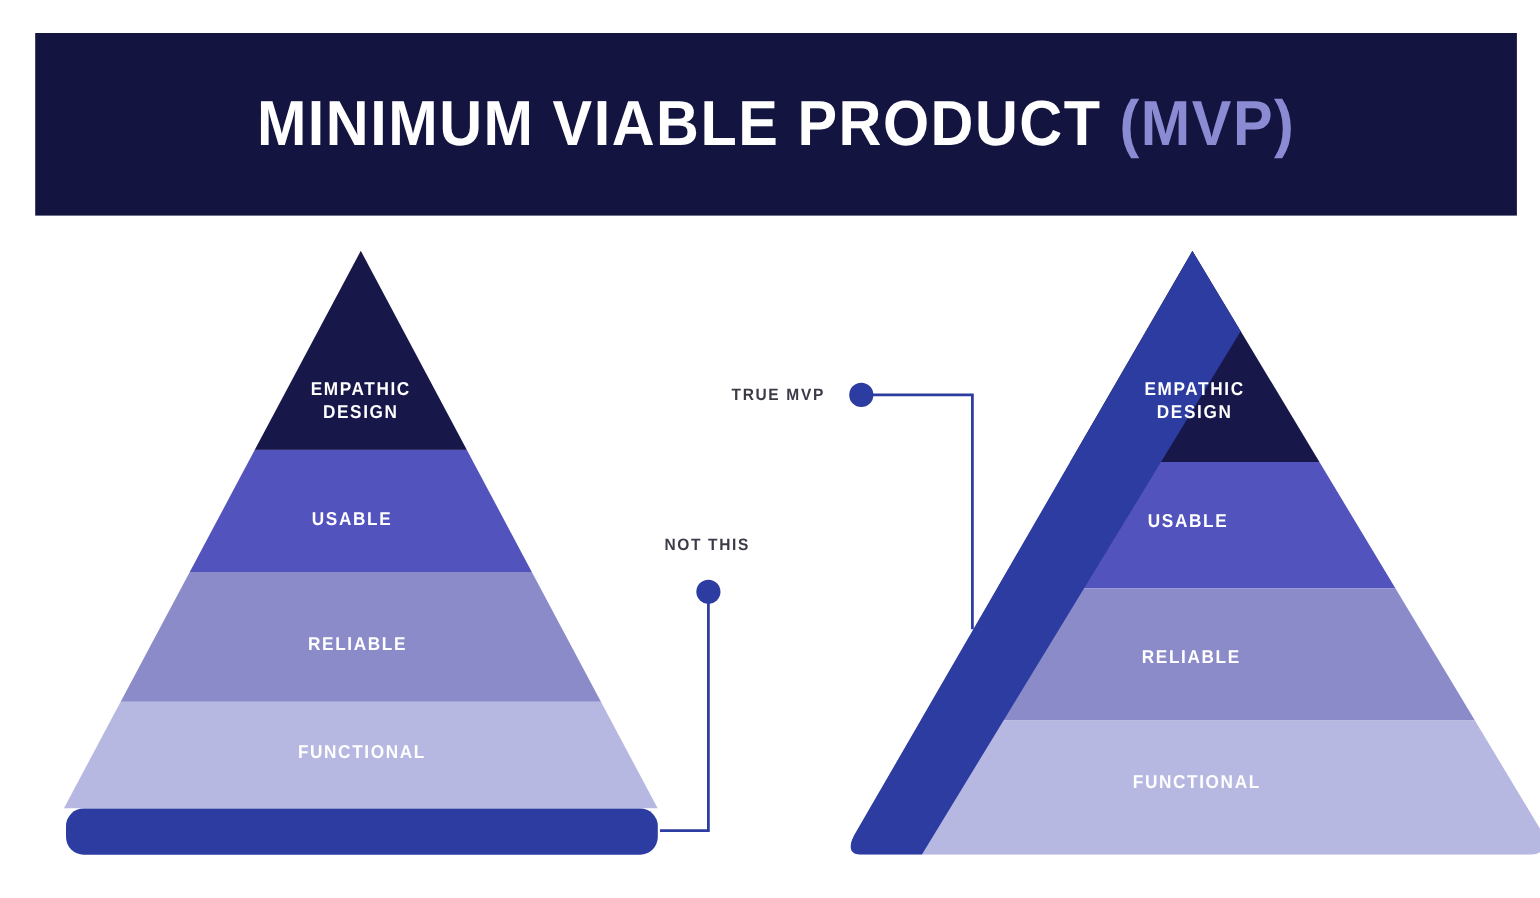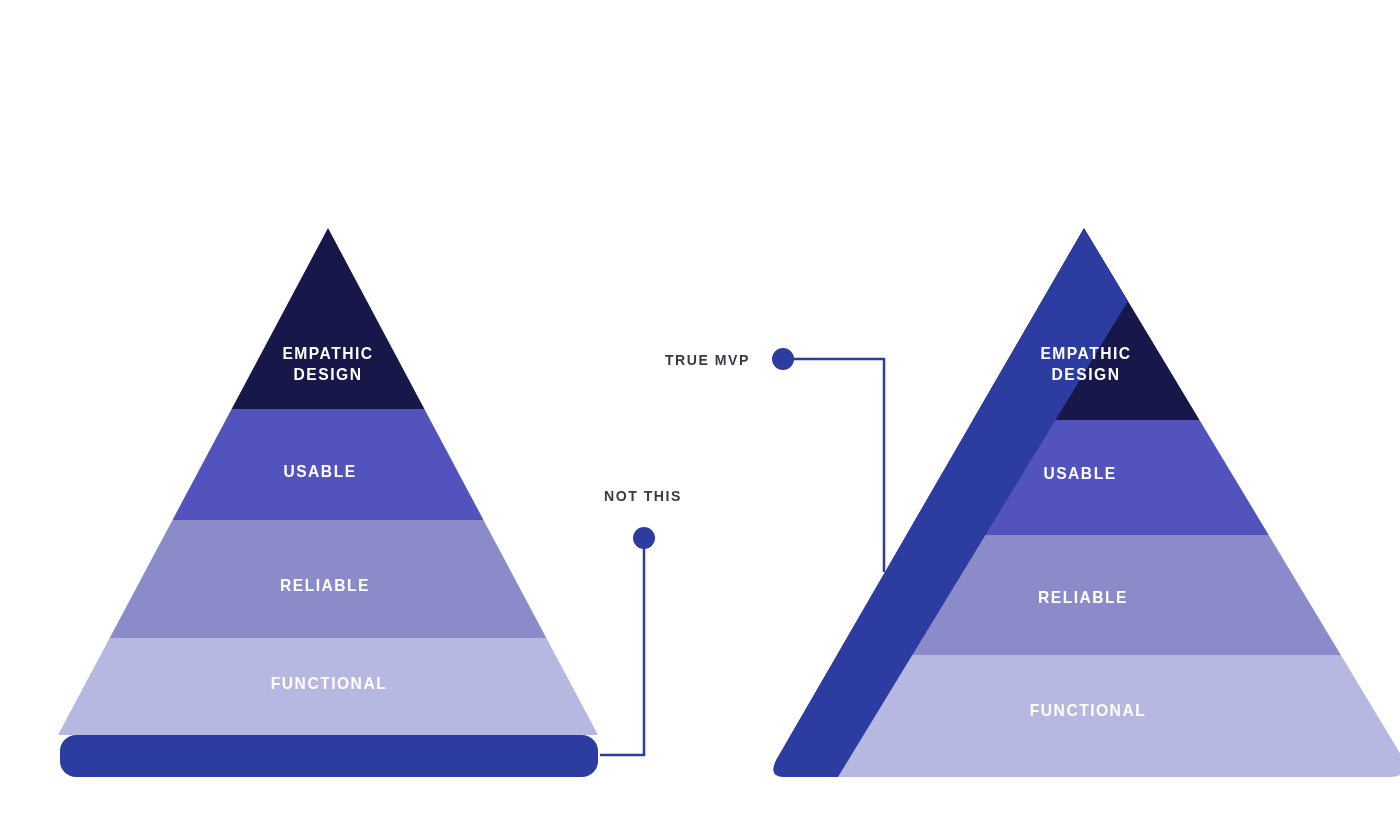--- a/index.html
+++ b/index.html
@@ -96,20 +96,25 @@
     width: 1400px;
     height: 816px;
     pointer-events: none;
   }
 </style>
 </head>
 <body style="background: rgb(255, 255, 255);">
 
 <div id="infographic">
 
+  <div class="header-bar" style="background: rgb(20, 20, 64);">
+    <div class="header-title">
+      <span style="color: rgb(255, 255, 255);">MINIMUM VIABLE PRODUCT</span><span>&nbsp;</span><span class="mvp" style="color: rgb(139, 139, 212);">(MVP)</span>
+    </div>
+  </div>
 
   <div class="pyramid" style="left:48px; top:220px;">
     <svg width="570" height="570" viewBox="0 0 570 570">
       <defs>
         <clipPath id="leftTriClip">
           <path d="M280 8 L550 515 L10 515 Z"></path>
         </clipPath>
       </defs>
 
       <g clip-path="url(#leftTriClip)">

